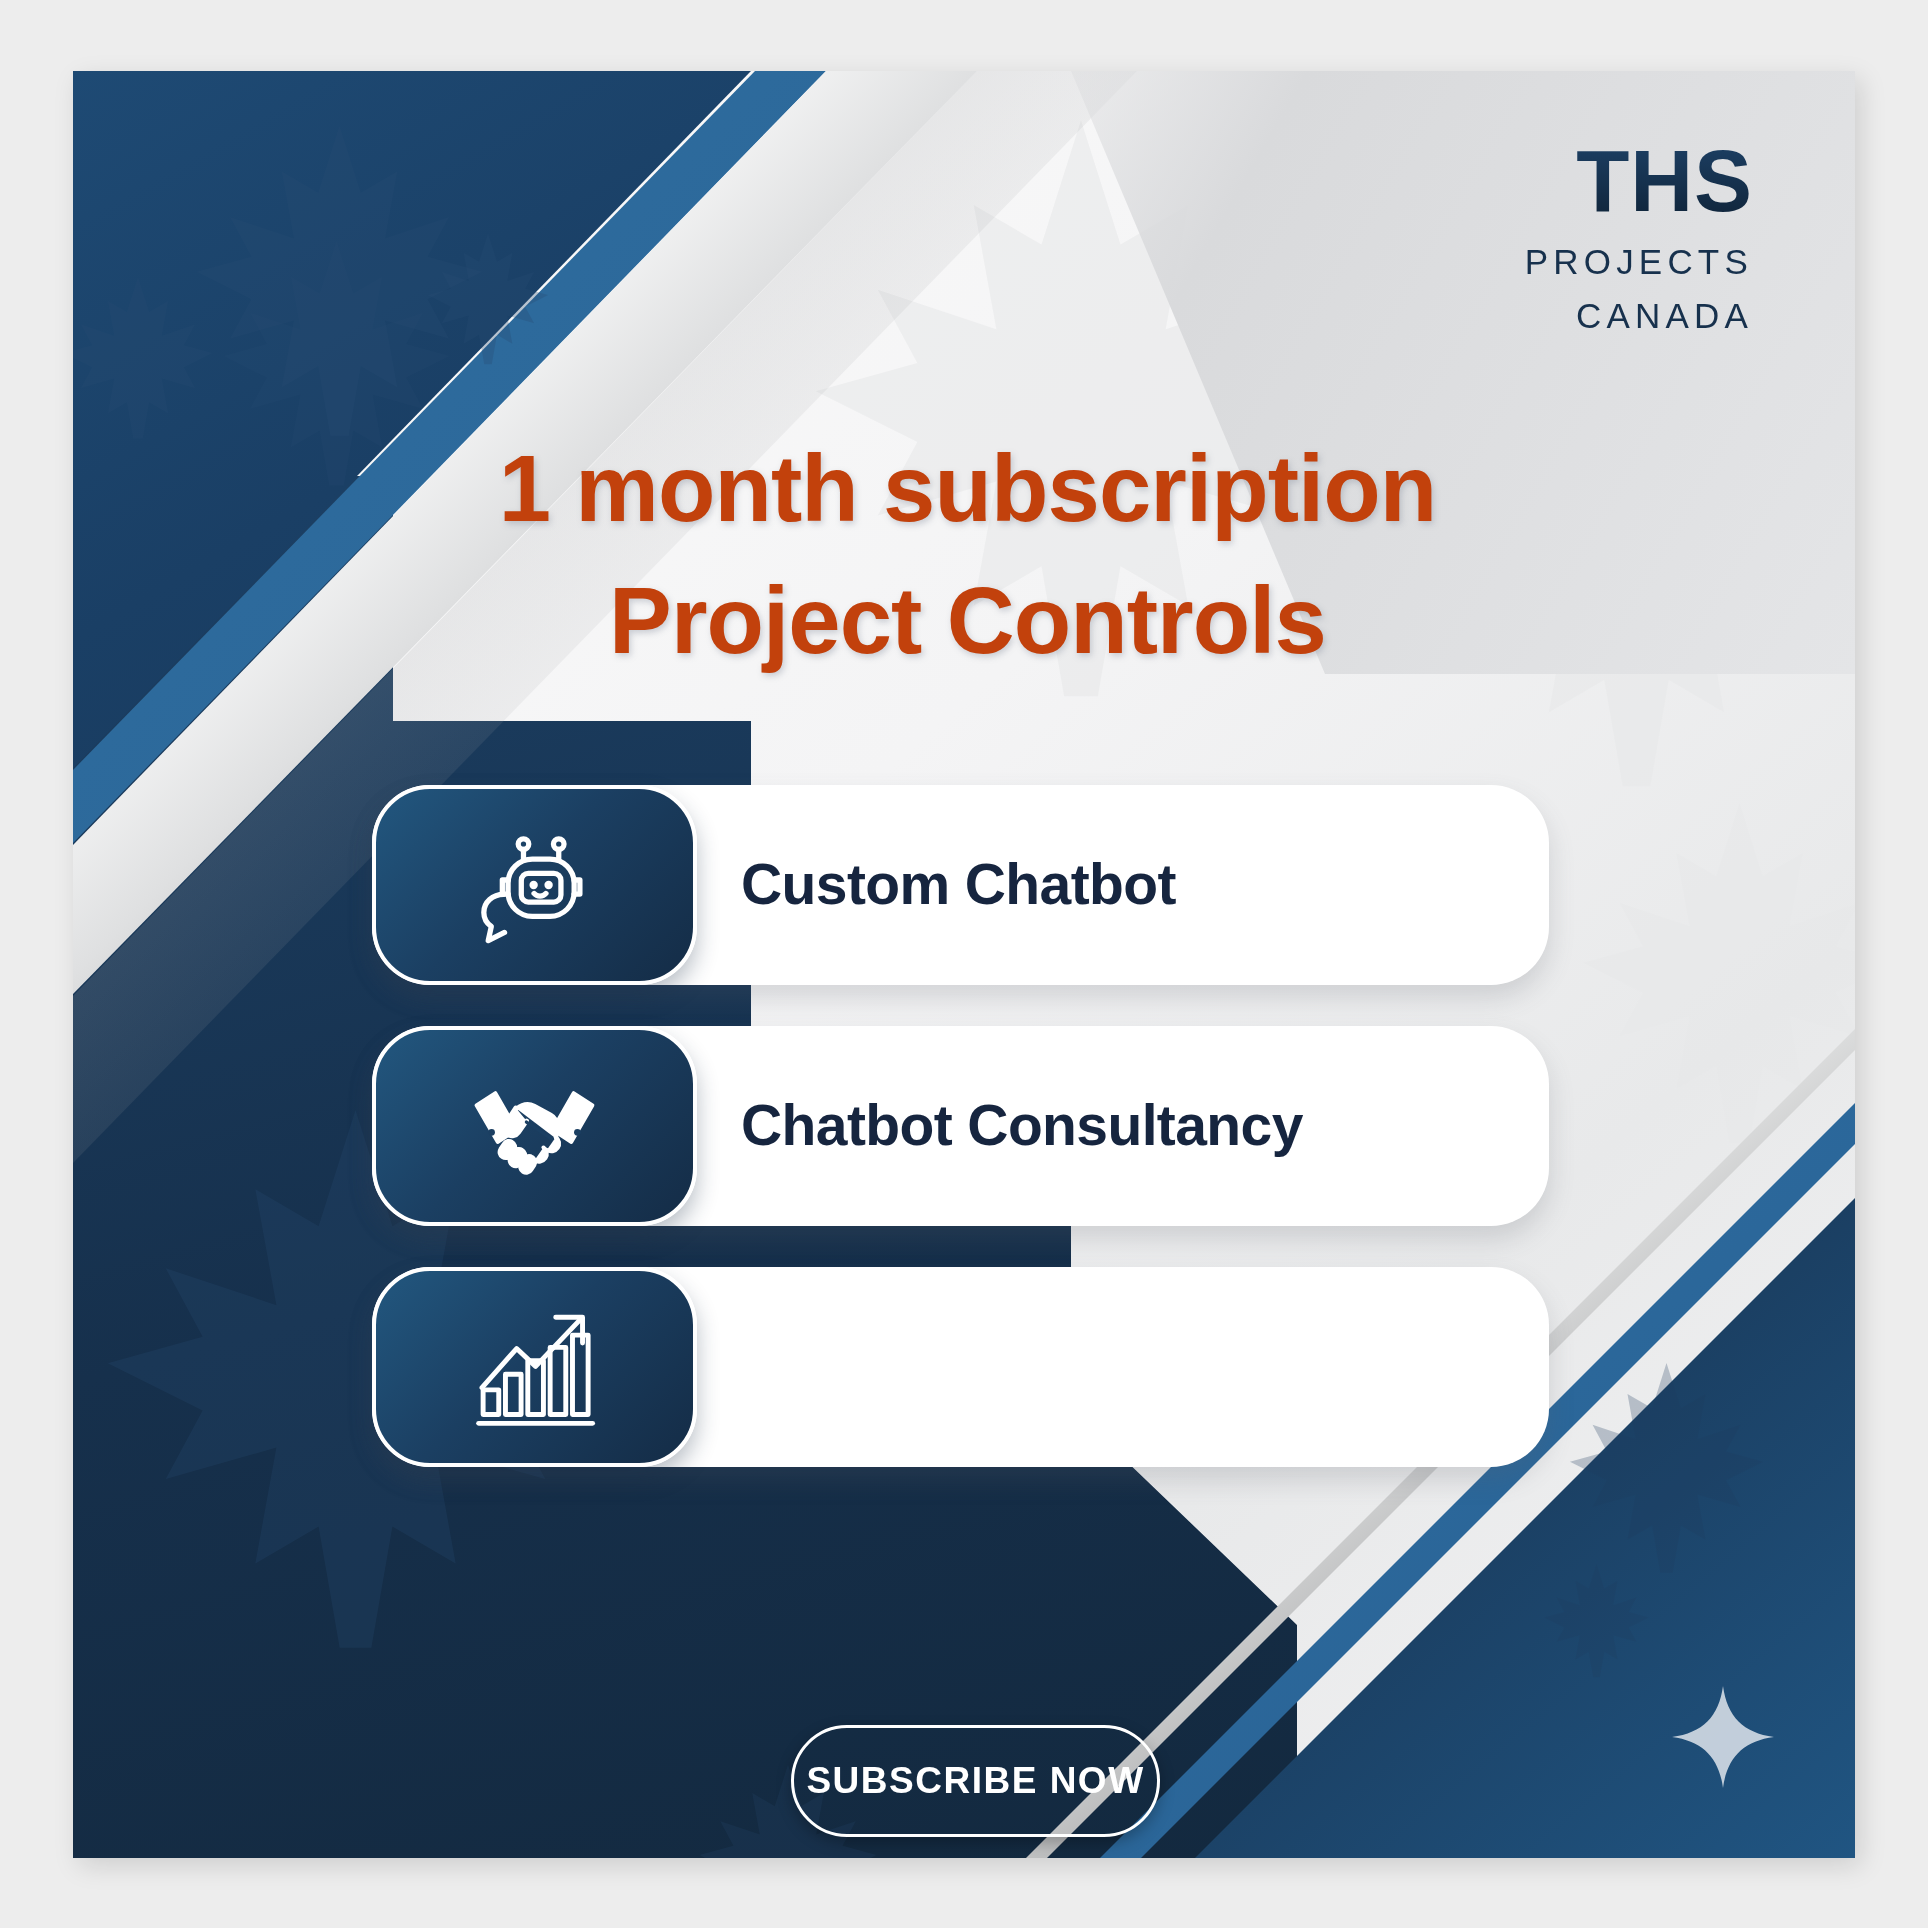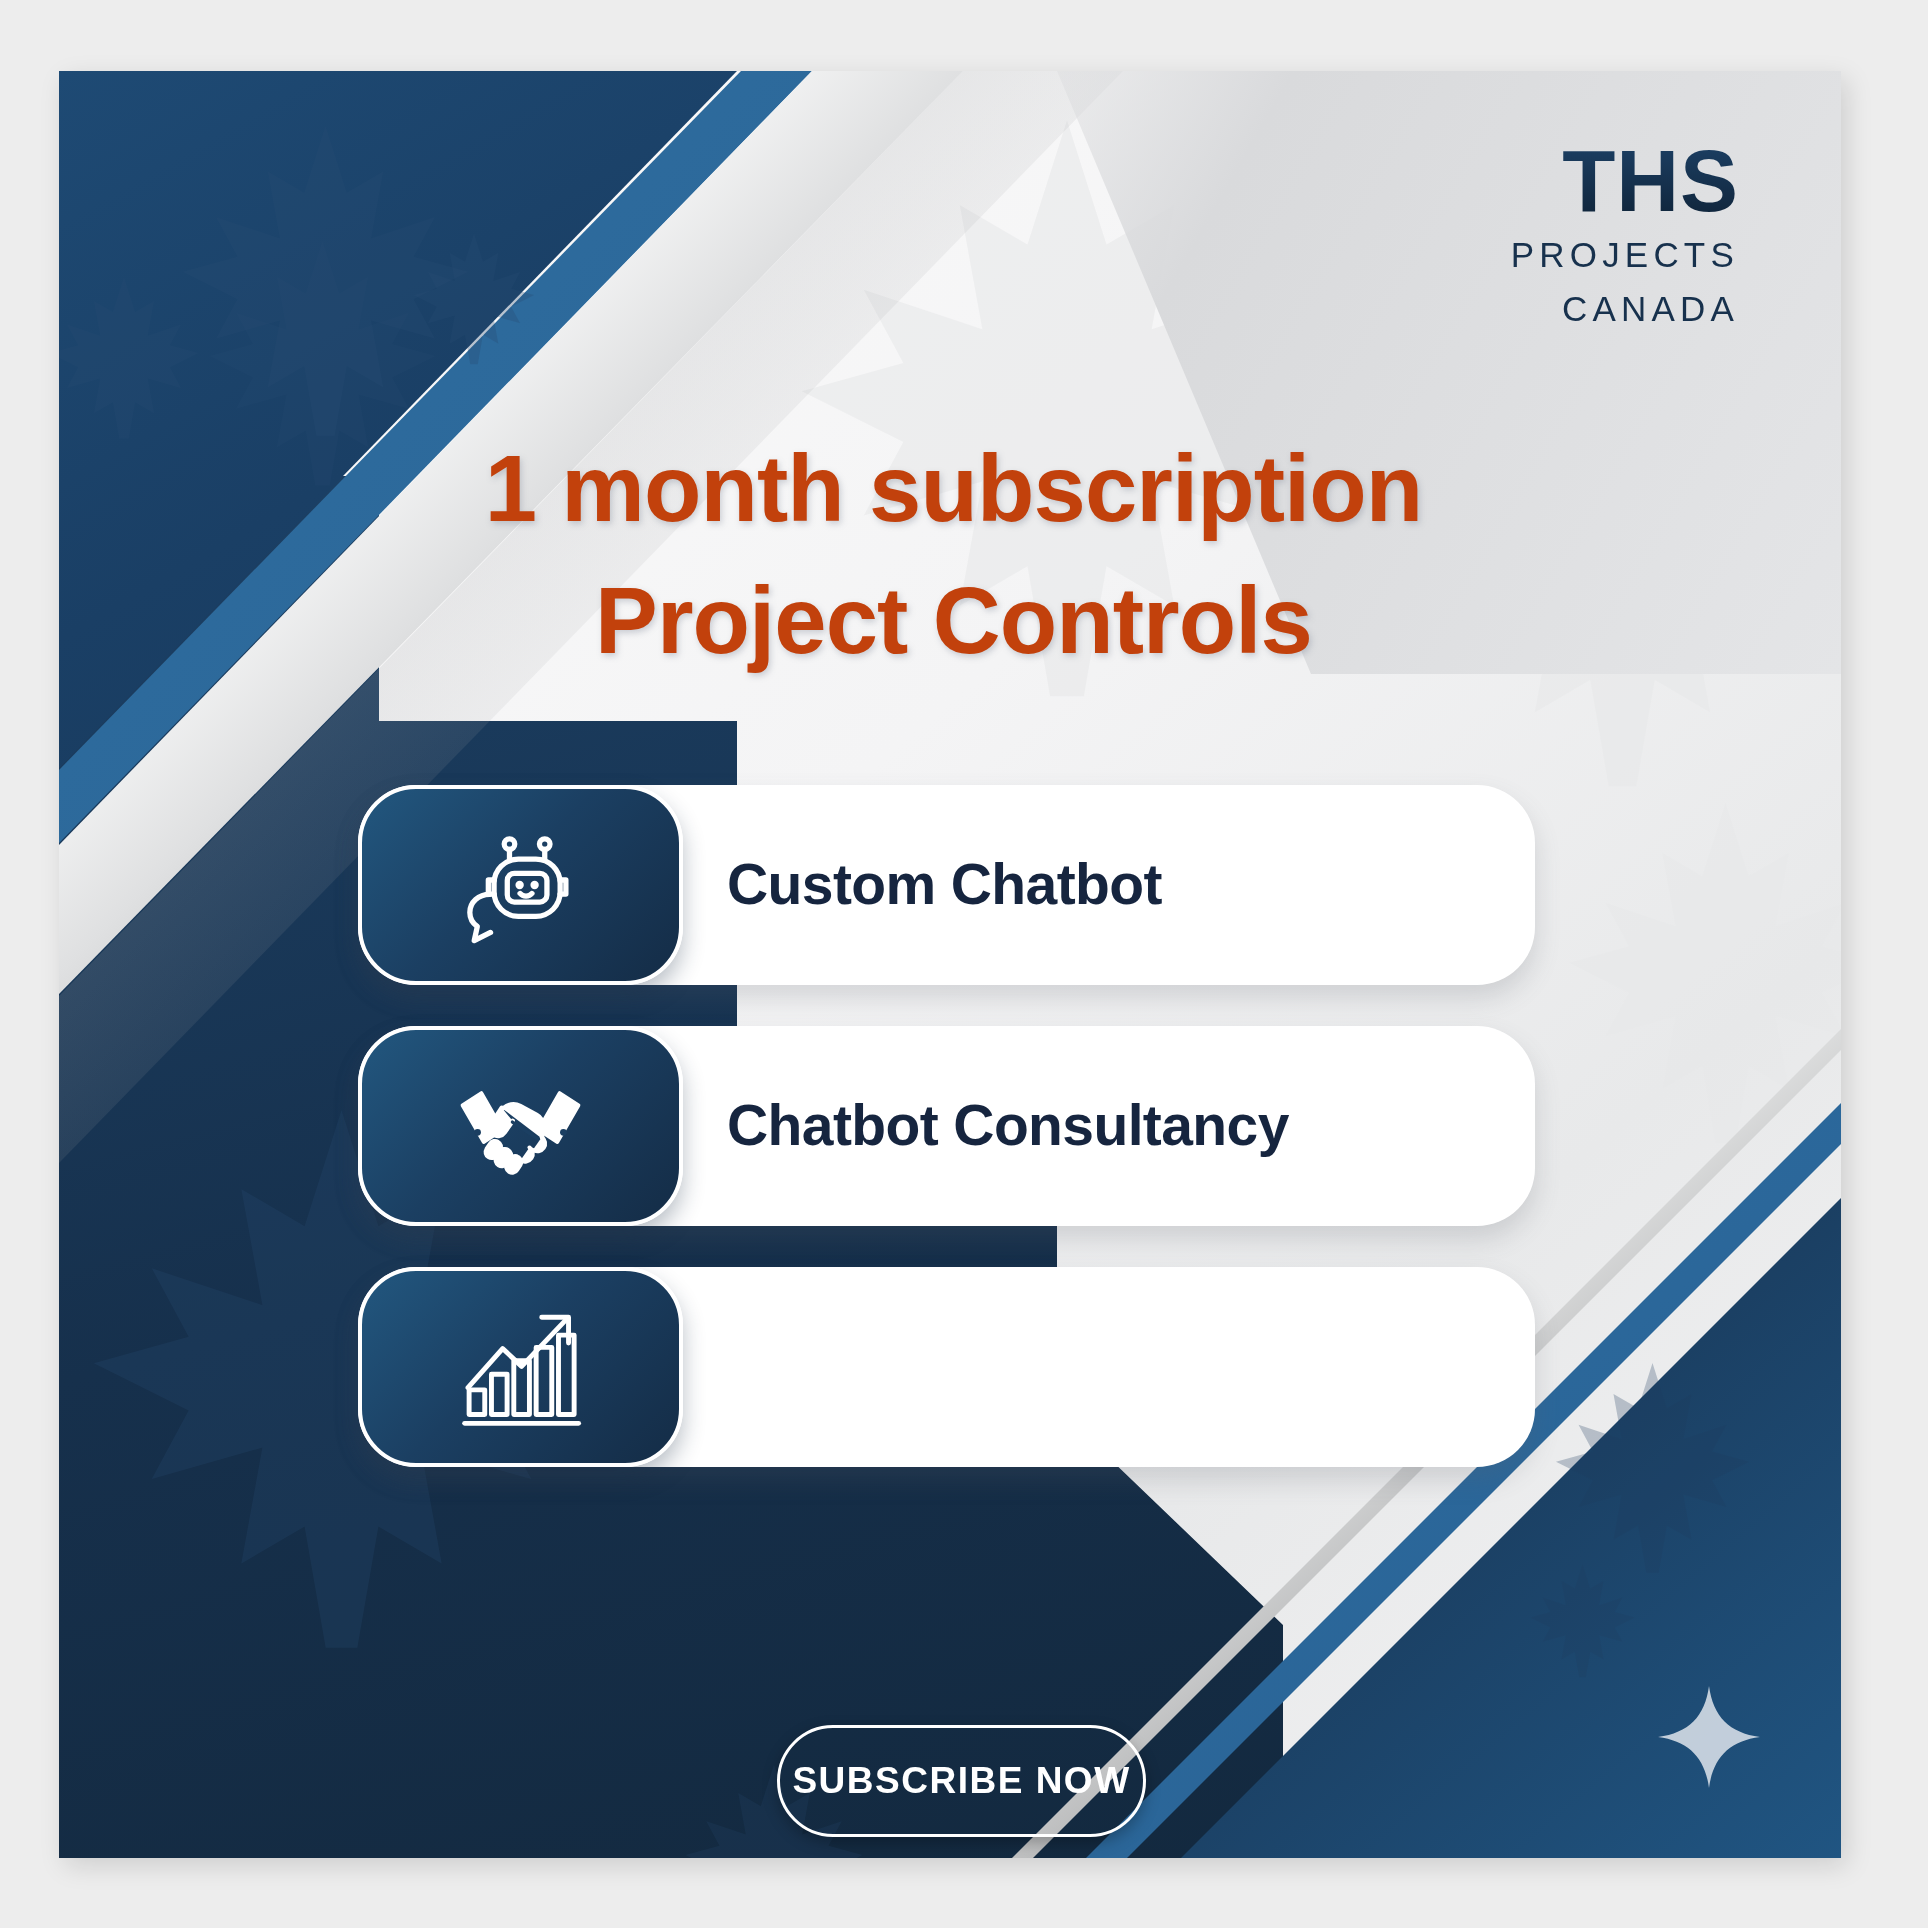--- a/index.html
+++ b/index.html
@@ -7,21 +7,21 @@
   html,body{ width:1928px; height:1928px; }
   body{
     background:#ededed;
     font-family:"Liberation Sans", sans-serif;
     overflow:hidden;
   }
 
   
   .artboard{
     position:absolute;
-    left:59px; top:71px;
+    left:73px; top:71px;
     width:1782px; height:1787px;
     overflow:hidden;
     background:#f2f2f2;
     box-shadow: 5.6px 7.5px 24.5px rgba(0,0,0,.13);
   }
 
   
   .paper{
     position:absolute; inset:0;
     background:
@@ -114,21 +114,21 @@
   .logo .mark{
     font-size:87px; font-weight:700;
     letter-spacing:0.9px;
     color:#16304f;
     background:linear-gradient(180deg,#1d4166,#0f2338);
     -webkit-background-clip:text; background-clip:text;
     -webkit-text-fill-color:transparent;
   }
   .logo .sub1{
     font-size:35px; font-weight:400; letter-spacing:5.2px;
-    margin-top:13px; color:#17314d;
+    margin-top:20px; color:#17314d;
   }
   .logo .sub2{
     font-size:35px; font-weight:400; letter-spacing:5.2px;
     margin-top:19px; color:#17314d;
   }
 
   
   .headline{
     position:absolute;
     left:339px; top:363px;

